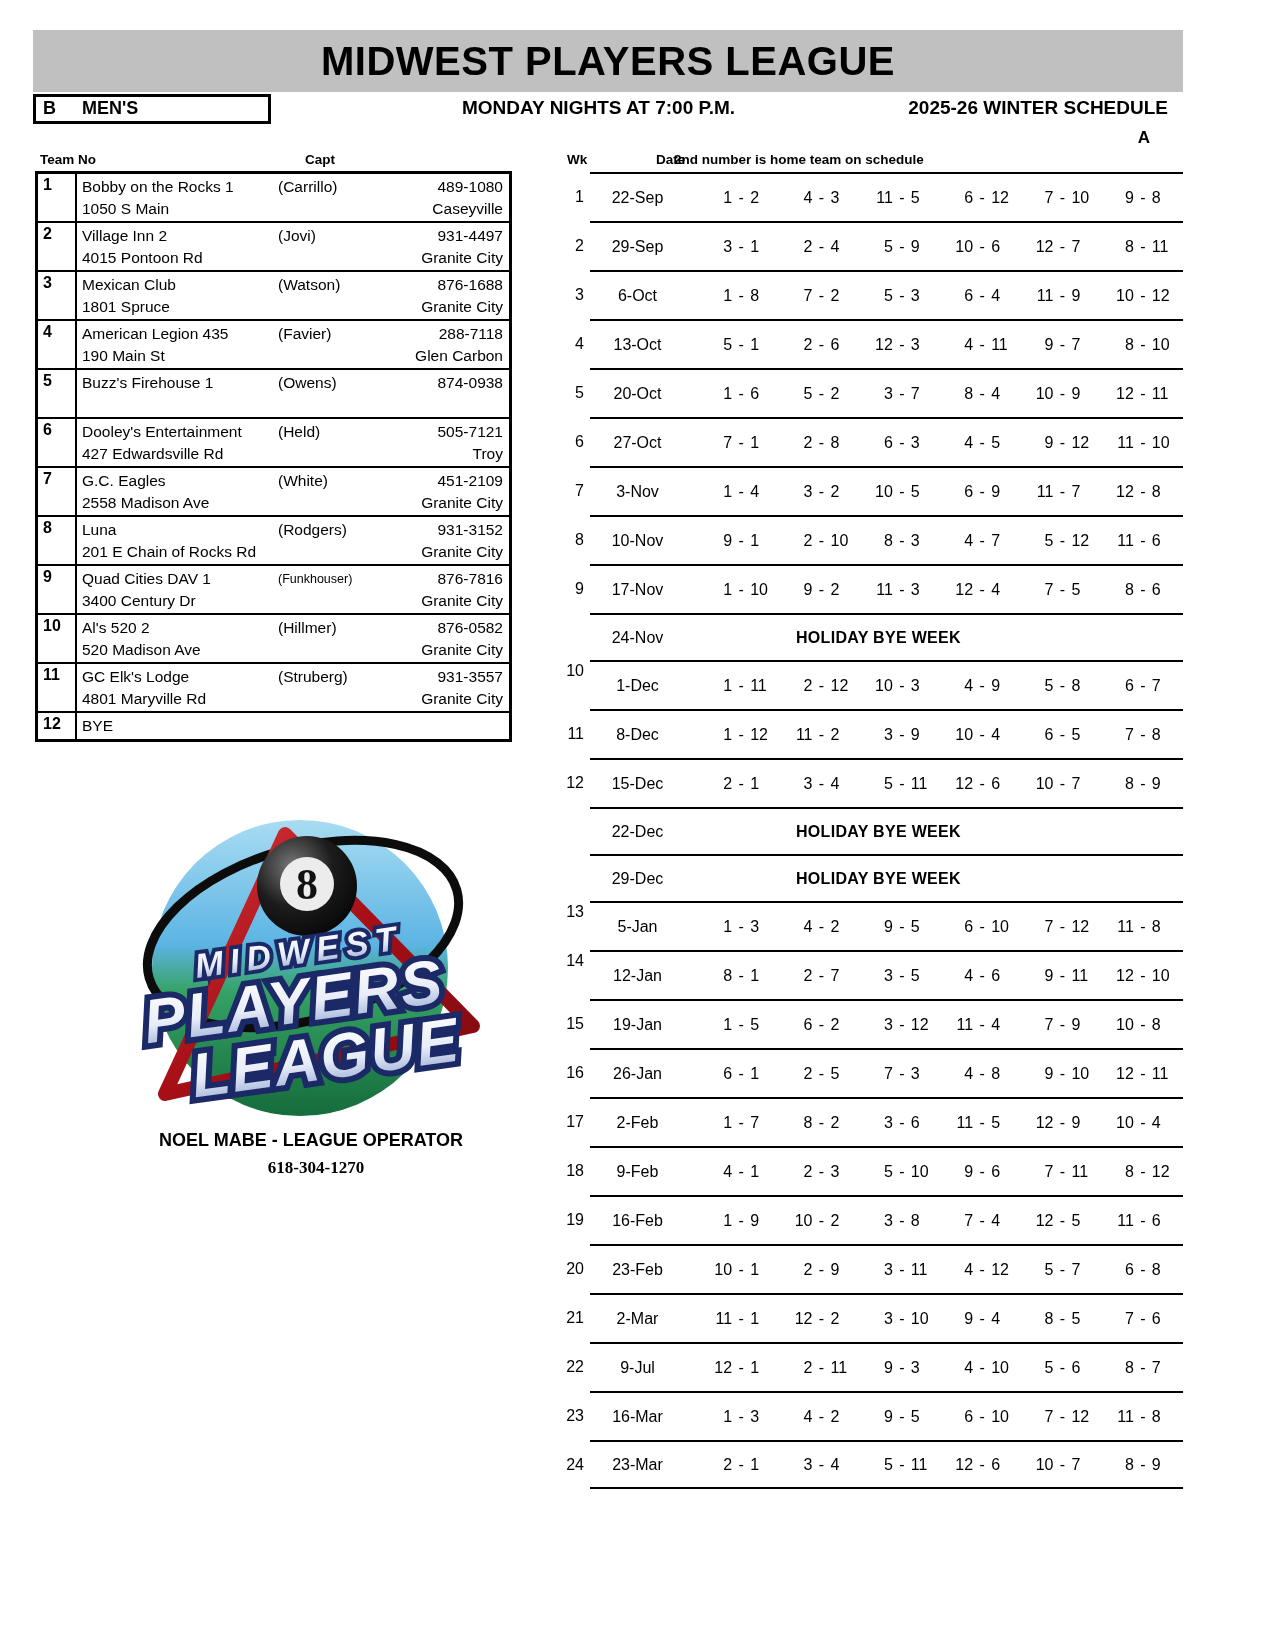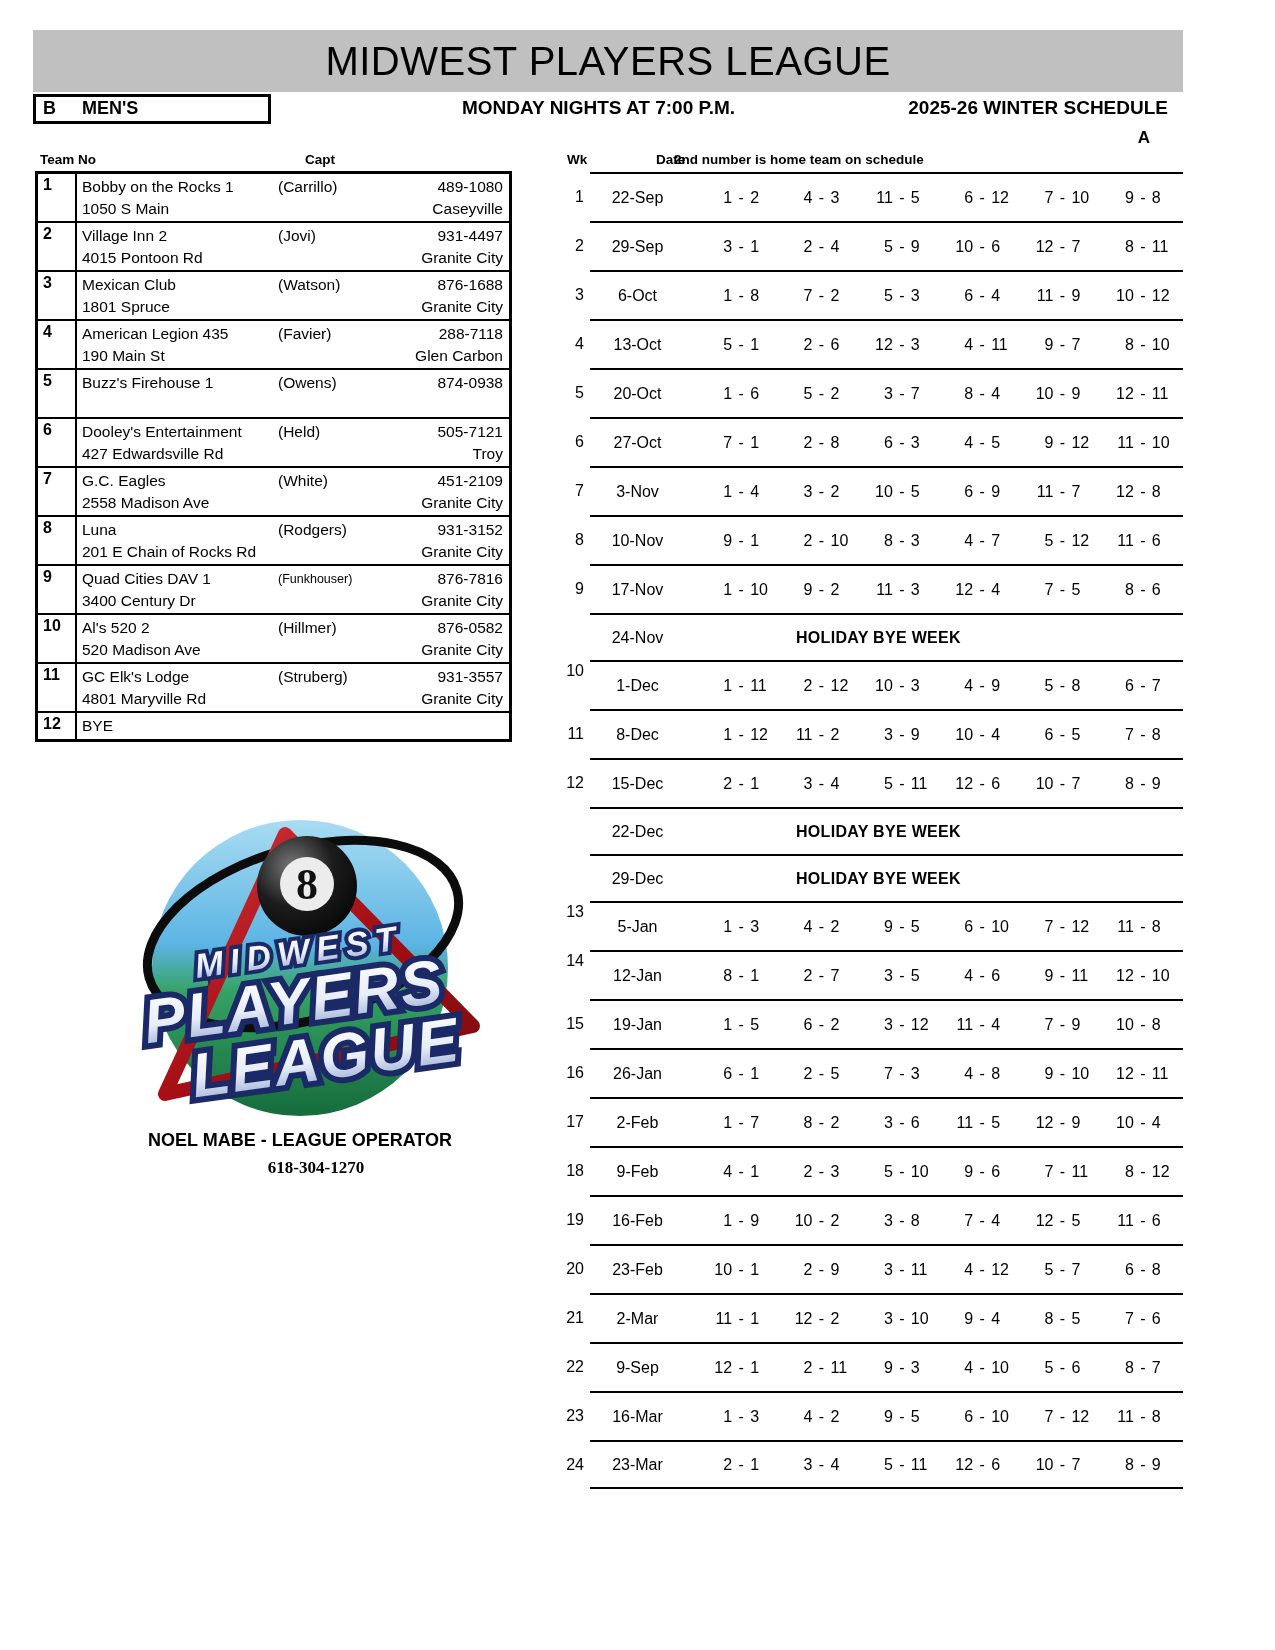--- a/index.html
+++ b/index.html
@@ -2,21 +2,21 @@
 <html><head>
 <meta charset="utf-8">
 <style>
   html,body{margin:0;padding:0;background:#fff;}
   .page{position:relative;width:1275px;height:1650px;background:#fff;overflow:hidden;
         font-family:"Liberation Sans",sans-serif;color:#000;}
 
   
   .banner{position:absolute;left:33px;top:30px;width:1150px;height:62px;background:#c0c0c0;
           display:flex;align-items:center;justify-content:center;}
-  .banner-title{font-size:40px;font-weight:normal;letter-spacing:.5px;}
+  .banner-title{font-size:40px;font-weight:bold;letter-spacing:.5px;}
   .division-box{position:absolute;left:33px;top:94px;width:232px;height:24px;border:3px solid #000;background:#fff;}
   .division-code{position:absolute;left:7px;top:1px;font-weight:bold;font-size:18px;}
   .division-label{position:absolute;left:46px;top:1px;font-weight:bold;font-size:18px;}
   .night-info{position:absolute;left:462px;top:97px;font-weight:bold;font-size:19px;}
   .season-label{position:absolute;right:107px;top:97px;font-weight:bold;font-size:19px;margin-left:48px;}
   .sheet-letter{position:absolute;right:125px;top:128px;font-weight:bold;font-size:17px;}
 
   
   .col-hdr{position:absolute;top:152px;font-weight:bold;font-size:13.5px;}
   #hdr-teamno{left:40px;}
@@ -48,21 +48,21 @@
   .s-date{width:95px;text-align:center;font-size:16px;}
   .s-matches{flex:1;display:flex;margin-left:16px;}
   .s-match{flex:1;display:flex;justify-content:center;font-size:16px;}
   .s-match .h{width:26px;text-align:right;}
   .s-match .d{width:18px;text-align:center;}
   .s-match .a{width:26px;text-align:left;}
   .s-byelabel{margin-left:111px;font-weight:bold;font-size:16px;letter-spacing:.3px;}
 
   
   .logo-wrap{position:absolute;left:65px;top:796px;width:470px;height:338px;}
-  .op-name{position:absolute;left:60px;top:1130px;width:480px;text-align:center;font-weight:bold;font-size:18px;}
+  .op-name{position:absolute;left:71px;top:1130px;width:480px;text-align:center;font-weight:bold;font-size:18px;}
   .op-phone{position:absolute;left:76px;top:1158px;width:480px;text-align:center;font-weight:bold;font-size:17px;font-family:Liberation Serif, serif;}
 </style>
 </head>
 <body>
 
 <div class="page">
 
   <div class="banner">
     <span class="banner-title">MIDWEST PLAYERS LEAGUE</span>
   </div>
@@ -1107,21 +1107,21 @@
               <span class="a">6</span>
             </div>
           </div>
         </div>
       </div>
       <div class="s-row">
         <div class="s-wk">
           <span>22</span>
         </div>
         <div class="s-content">
-          <div class="s-date">9-Sep</div>
+          <div class="s-date">9-Jul</div>
           <div class="s-matches">
             <div class="s-match">
               <span class="h">12</span>
               <span class="d">-</span>
               <span class="a">1</span>
             </div>
             <div class="s-match">
               <span class="h">2</span>
               <span class="d">-</span>
               <span class="a">11</span>

